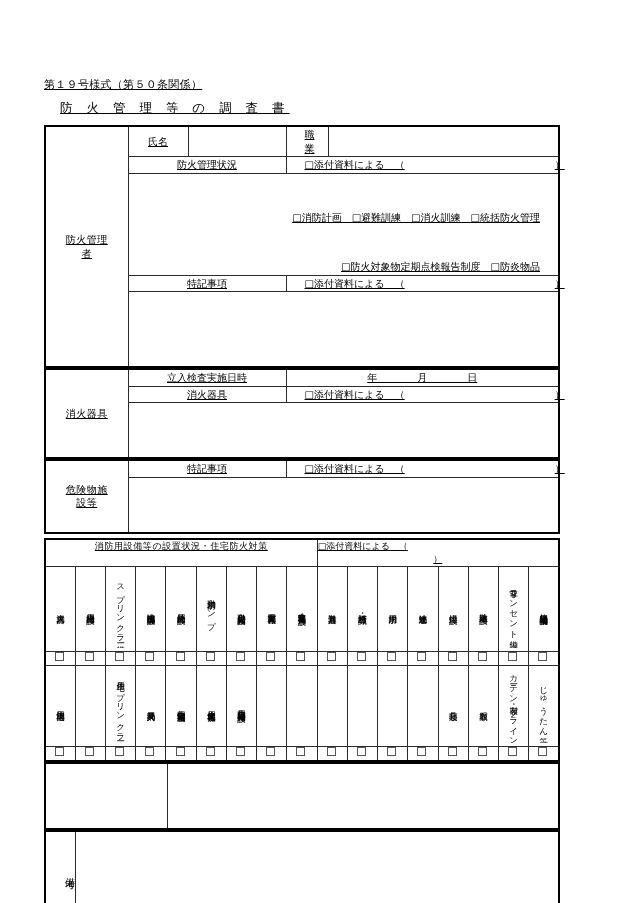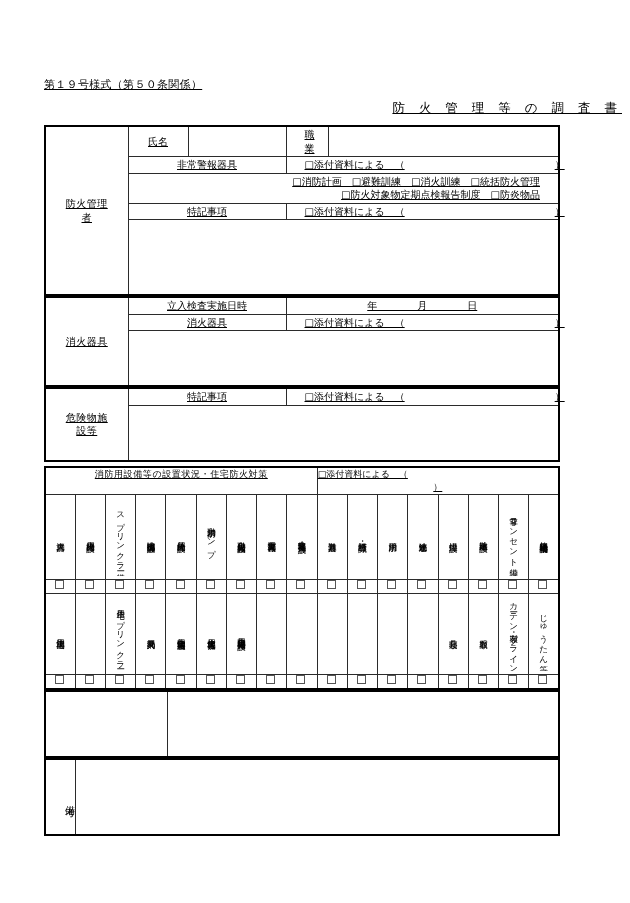--- a/index.html
+++ b/index.html
@@ -26,21 +26,21 @@
 
   
   .form-no {
     font-size: 11px;
     line-height: 1.2;
     margin: 0 0 9px 0;
     letter-spacing: 0.3px;
   }
   .doc-title {
     font-size: 12.5px;
-    text-align: right;
+    text-align: left;
     margin: 0 0 8px 0;
     letter-spacing: 5px;
     padding-left: 16px;
   }
 
   
   table.frm {
     border-collapse: collapse;
     width: 514px;
     table-layout: fixed;
@@ -69,21 +69,21 @@
   
   .cb {
     display: inline-block;
     width: 7px;
     height: 7px;
     border: 1px solid #555;
     margin-right: 2px;
     vertical-align: -1px;
     background: #fff;
   }
-  .cbrow { white-space: nowrap; }
+  .cbrow { white-space: nowrap; margin-top: 36px; }
   .attach { white-space: nowrap; }
   .paren-gap { display: inline-block; width: 150px; }
 
   
   table.grid {
     border-collapse: collapse;
     width: 514px;
     table-layout: fixed;
   }
   table.grid td {
@@ -165,21 +165,21 @@
     </colgroup>
     <tbody>
       <tr>
         <td rowspan="5" class="sidelabel">防火管理者</td>
         <td class="ctr">氏名</td>
         <td class="lft"></td>
         <td class="ctr">職業</td>
         <td class="lft"></td>
       </tr>
       <tr>
-        <td colspan="2" class="ctr">非常警報器具</td>
+        <td colspan="2" class="ctr">防火管理状況</td>
         <td colspan="2" class="lft attach">
           <span>□添付資料による　（</span><span class="paren-gap"></span><span>）</span>
         </td>
       </tr>
       <tr>
         <td colspan="4" class="lft">
           <div class="cbrow">□消防計画　□避難訓練　□消火訓練　□統括防火管理</div>
           <div class="cbrow">□防火対象物定期点検報告制度　□防炎物品</div>
         </td>
       </tr>

